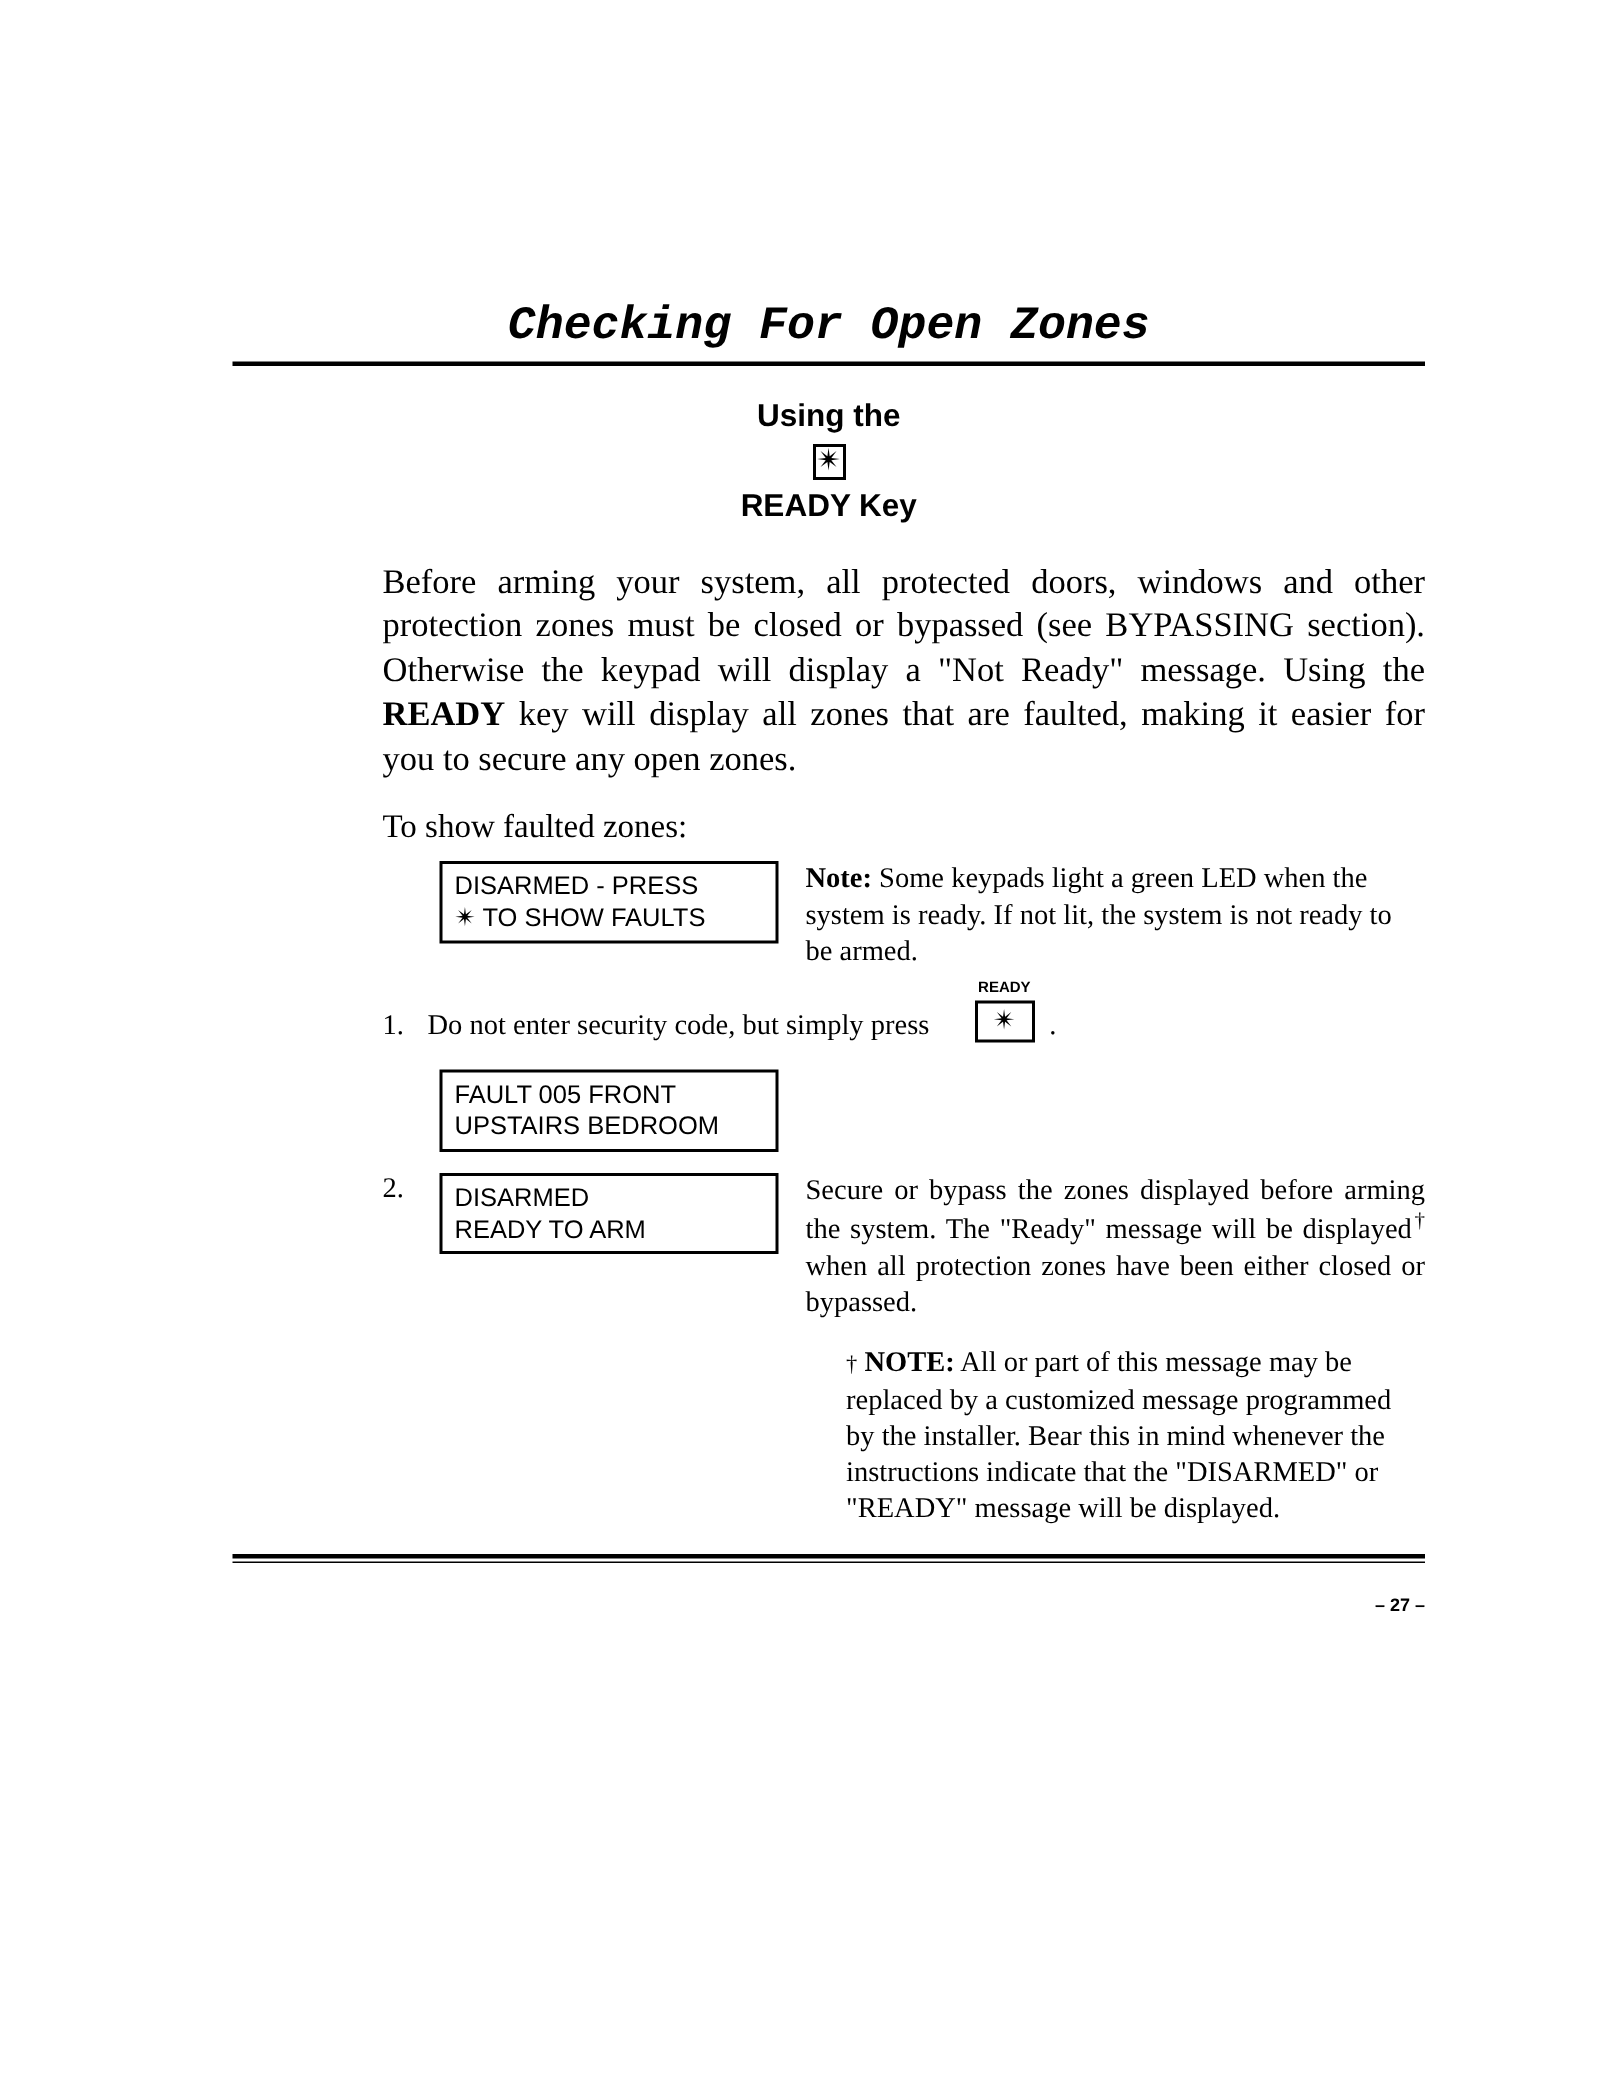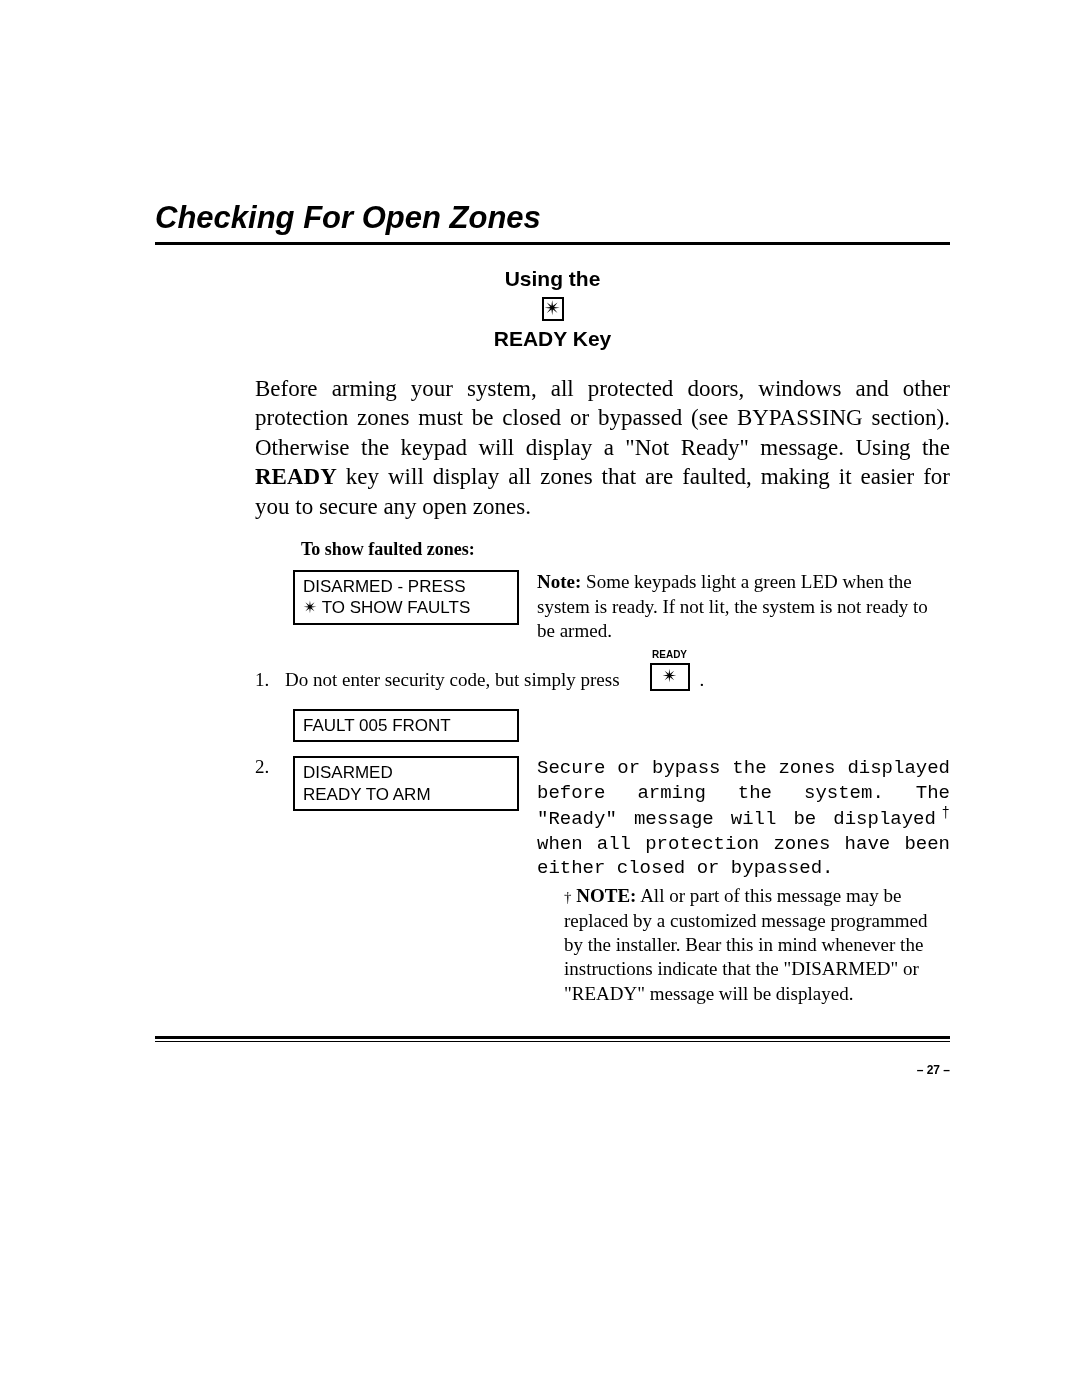--- a/index.html
+++ b/index.html
@@ -10,22 +10,22 @@
     color: #000;
   }
   .page {
     width: 1080px;
     height: 1397px;
     position: relative;
     box-sizing: border-box;
     padding: 200px 130px 0 155px;
   }
   .title-block {
-    text-align: left;
-    font-family: Liberation Sans, sans-serif;
+    text-align: center;
+    font-family: Liberation Mono, monospace;
     font-weight: bold;
     font-style: italic;
     font-size: 31px;
     padding-bottom: 6px;
     border-bottom: 3px solid #000;
     margin-bottom: 22px;
   }
   .section-heading {
     font-family: Arial, Helvetica, sans-serif;
     font-weight: bold;
@@ -55,24 +55,23 @@
     margin-left: 100px;
     width: 695px;
   }
   .intro {
     font-size: 23px;
     line-height: 1.28;
     text-align: justify;
     margin-bottom: 18px;
   }
   .subhead {
-    font-weight: bold;
-    font-size: 18px;
+    font-weight: normal;
+    font-size: 22px;
     margin-bottom: 10px;
-    margin-left: 46px;
   }
   .row {
     display: flex;
     align-items: flex-start;
     gap: 18px;
     margin-bottom: 14px;
   }
   .num-cell {
     width: 20px;
     font-size: 19px;
@@ -192,31 +191,32 @@
         <span class="ready-label">READY</span>
         <span class="key-box big">✴</span>
       </span>
       <span>.</span>
     </div>
 
     <div class="row">
       <div style="width:20px; flex:0 0 auto;"></div>
       <div class="lcd">
         <div>FAULT  005  FRONT</div>
+        <div>UPSTAIRS BEDROOM</div>
       </div>
     </div>
 
     <div class="row">
       <div class="num-cell">2.</div>
       <div class="lcd center">
         <div>DISARMED</div>
         <div>READY TO ARM</div>
       </div>
       <div class="right-text justify">
-        <div style="margin-bottom:4px;font-family:Liberation Mono, monospace;">
+        <div style="margin-bottom:16px;">
           <span>Secure or bypass the zones displayed before arming the system. The "Ready" message will be displayed</span><span class="dagger">†</span><span> when all protection zones have been either closed or bypassed.</span>
         </div>
         <div style="text-align:left;margin-left:27px;">
           <span class="dagger" style="vertical-align:baseline;font-size:15px;">†</span><b> NOTE:</b><span> All or part of this message may be replaced by a customized message programmed by the installer.  Bear this in mind whenever the instructions indicate that the "DISARMED" or "READY" message will be displayed.</span>
         </div>
       </div>
     </div>
 
   </div>
 

